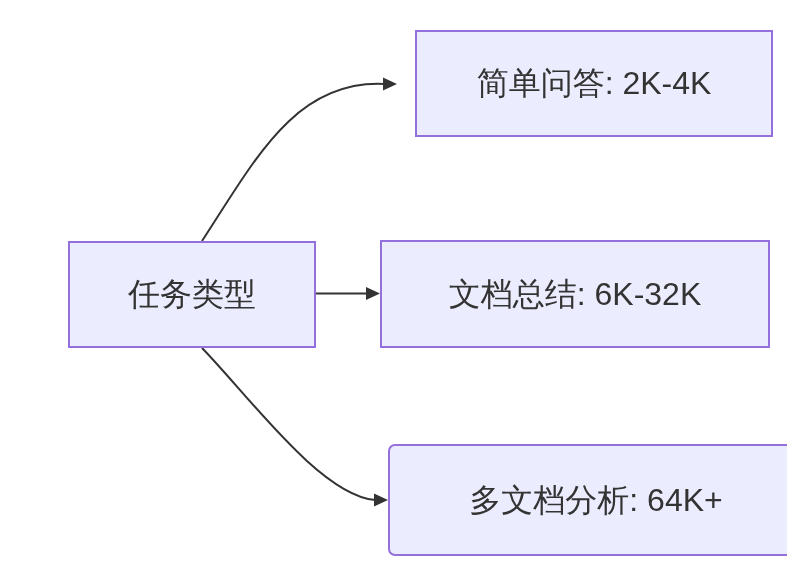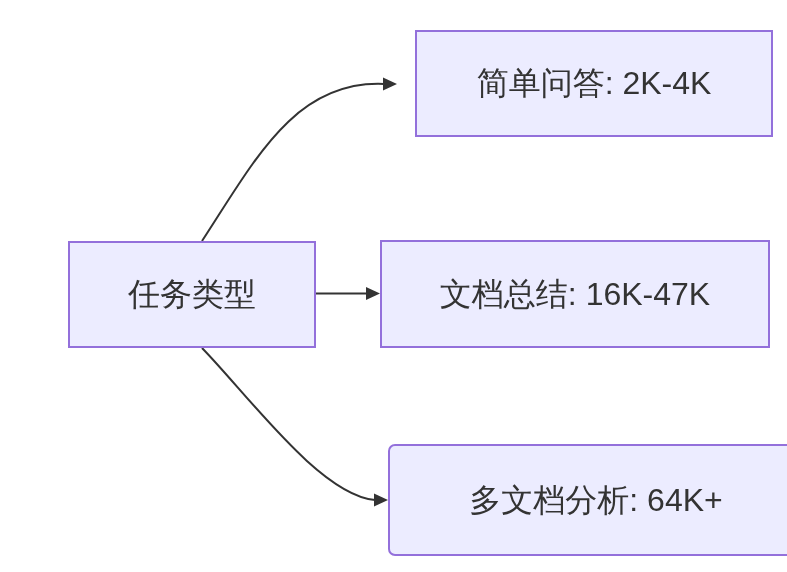--- a/index.html
+++ b/index.html
@@ -75,20 +75,20 @@
 
   <div class="node node-root">
     <span>任务类型</span>
   </div>
 
   <div class="node node-branch0">
     <span>简单问答: 2K-4K</span>
   </div>
 
   <div class="node node-branch1">
-    <span>文档总结: 16K-47K</span>
+    <span>文档总结: 6K-32K</span>
   </div>
 
   <div class="node node-branch2">
     <span>多文档分析: 64K+</span>
   </div>
 
 </div>
 
 </body></html>

